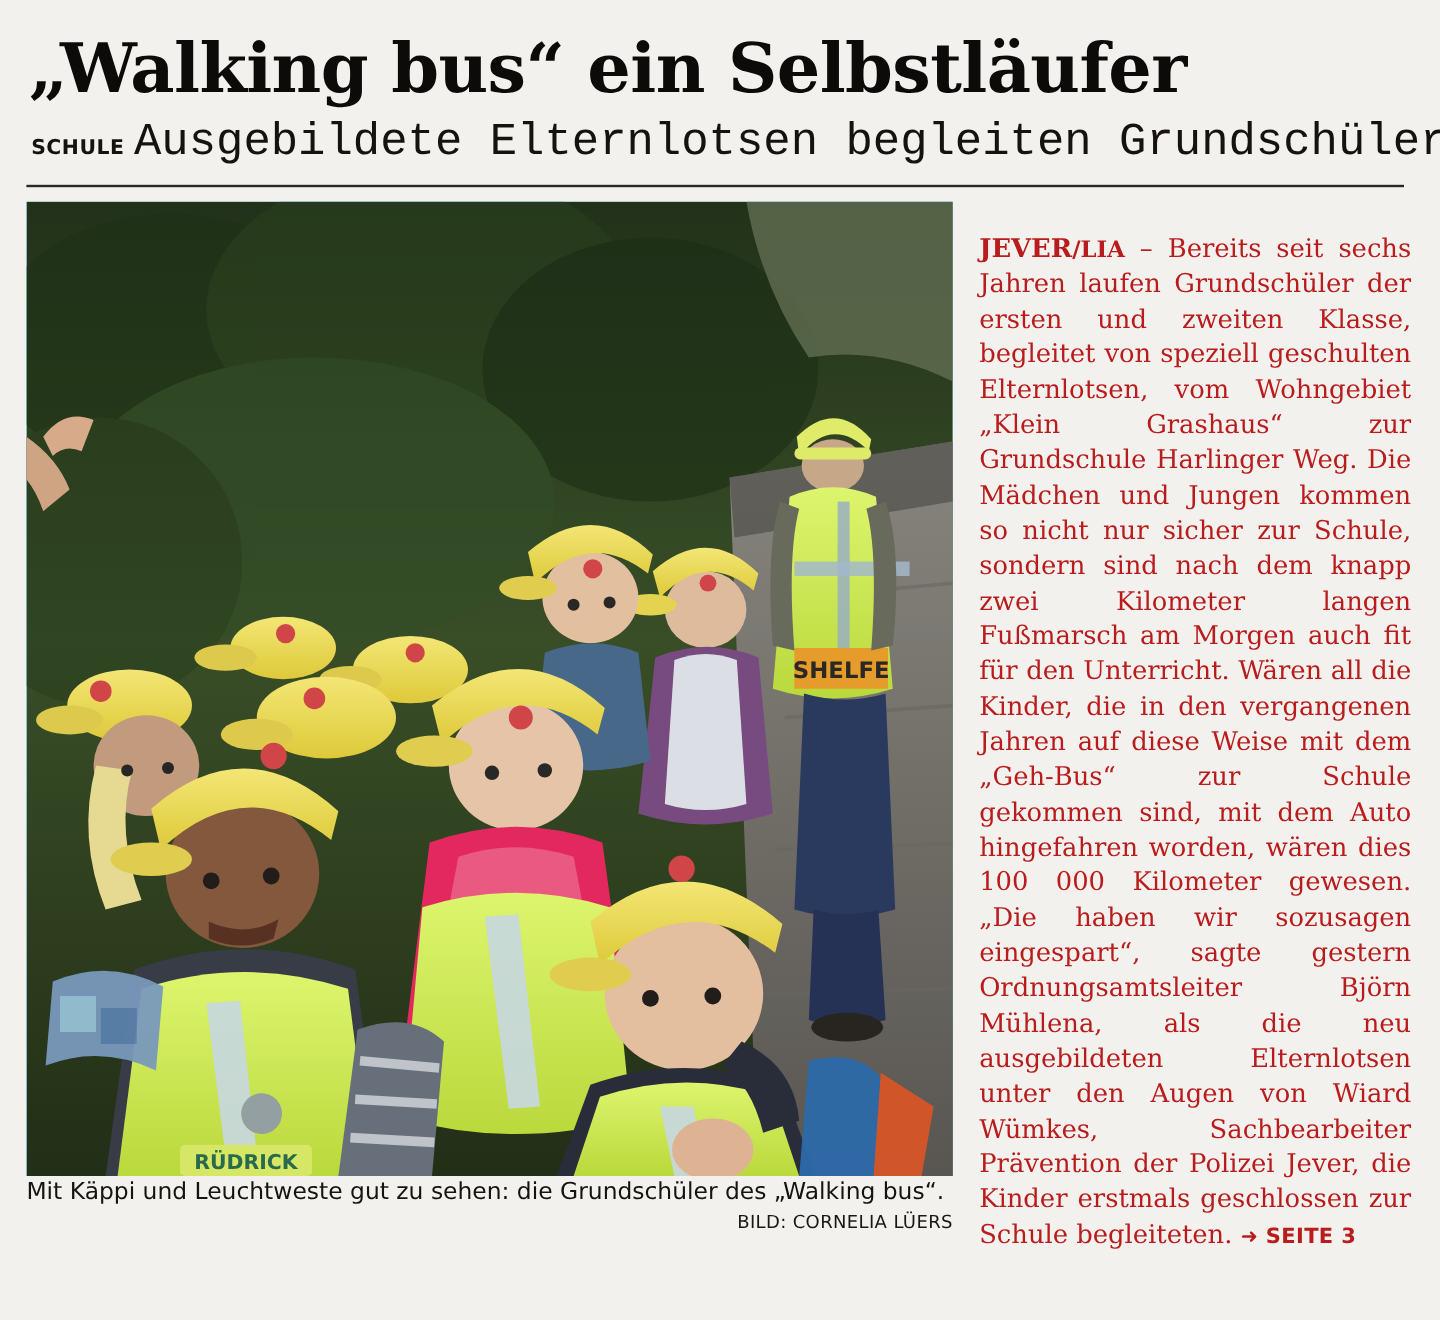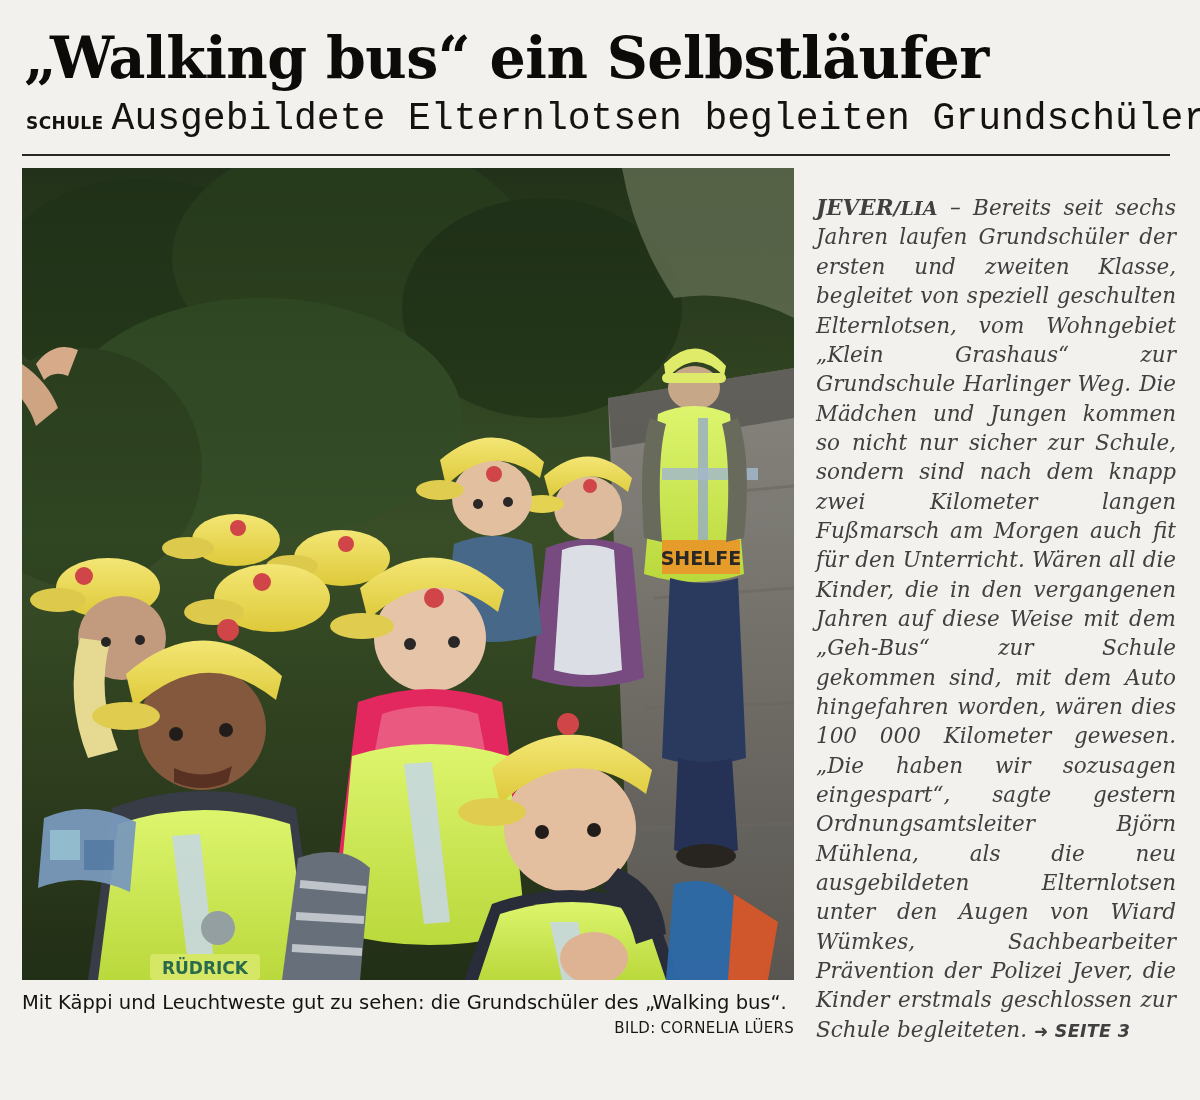--- a/index.html
+++ b/index.html
@@ -77,44 +77,42 @@
   .photo {
     position: relative;
     width: 772px;
     height: 812px;
     overflow: hidden;
     background: #7dd3fc;
     border: 0;
   }
   .photo svg { display: block; }
   .caption {
-    margin-top: 10px;
     font-family: "DejaVu Sans", sans-serif;
     font-size: 19.5px;
     line-height: 1.38;
     color: #161412;
   }
   .credit {
     margin-top: 2px;
     text-align: right;
     font-family: "DejaVu Sans", sans-serif;
     font-size: 15px;
     letter-spacing: 0.3px;
     color: #1a1816;
   }
   
   .article {
     font-family: "DejaVu Serif", serif;
     font-size: 21.5px;
     line-height: 1.365;
     text-align: justify;
     text-justify: inter-word;
-    color: #404040;
+    color: #b91c1c;
     hyphens: manual;
-    font-style: italic;
   }
   .dateline {
     font-weight: bold;
   }
   .dateline .place { font-weight: bold; }
   .dateline .author { font-weight: bold; font-size: 19px; }
   .seite {
     font-family: "DejaVu Sans", sans-serif;
     font-weight: bold;
     font-size: 17.5px;

